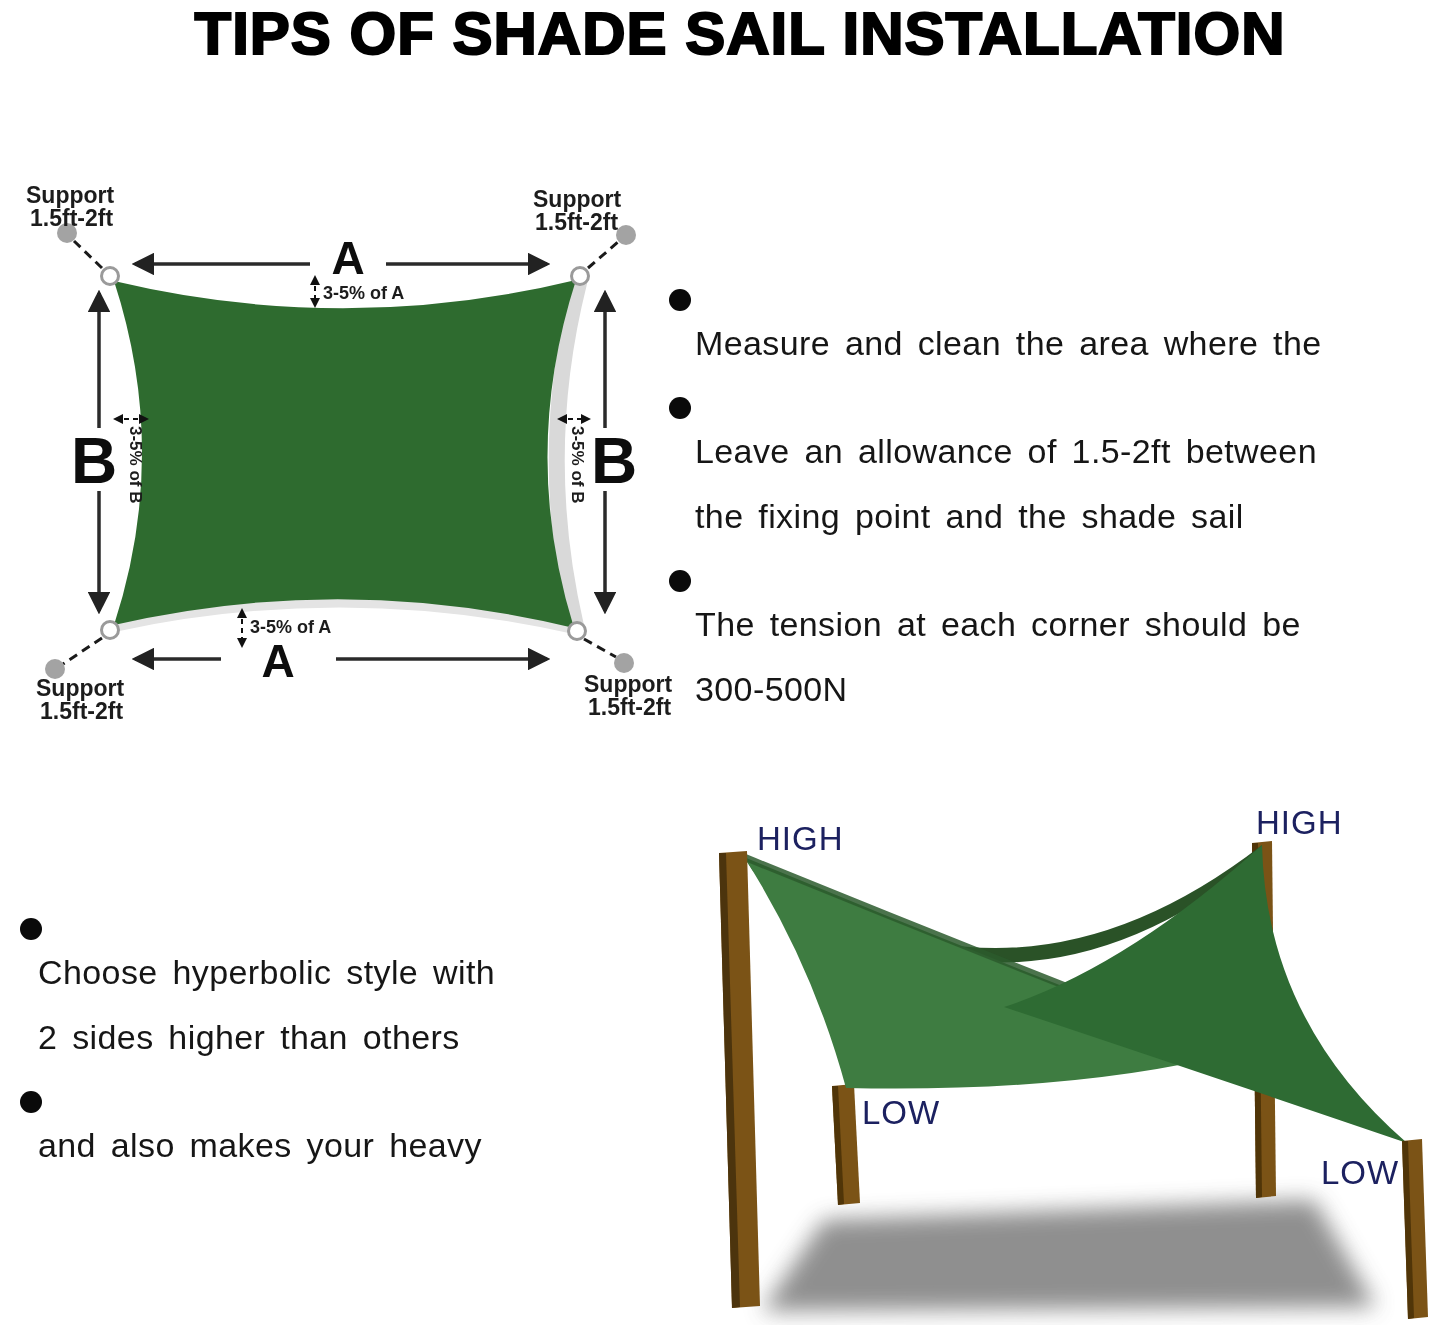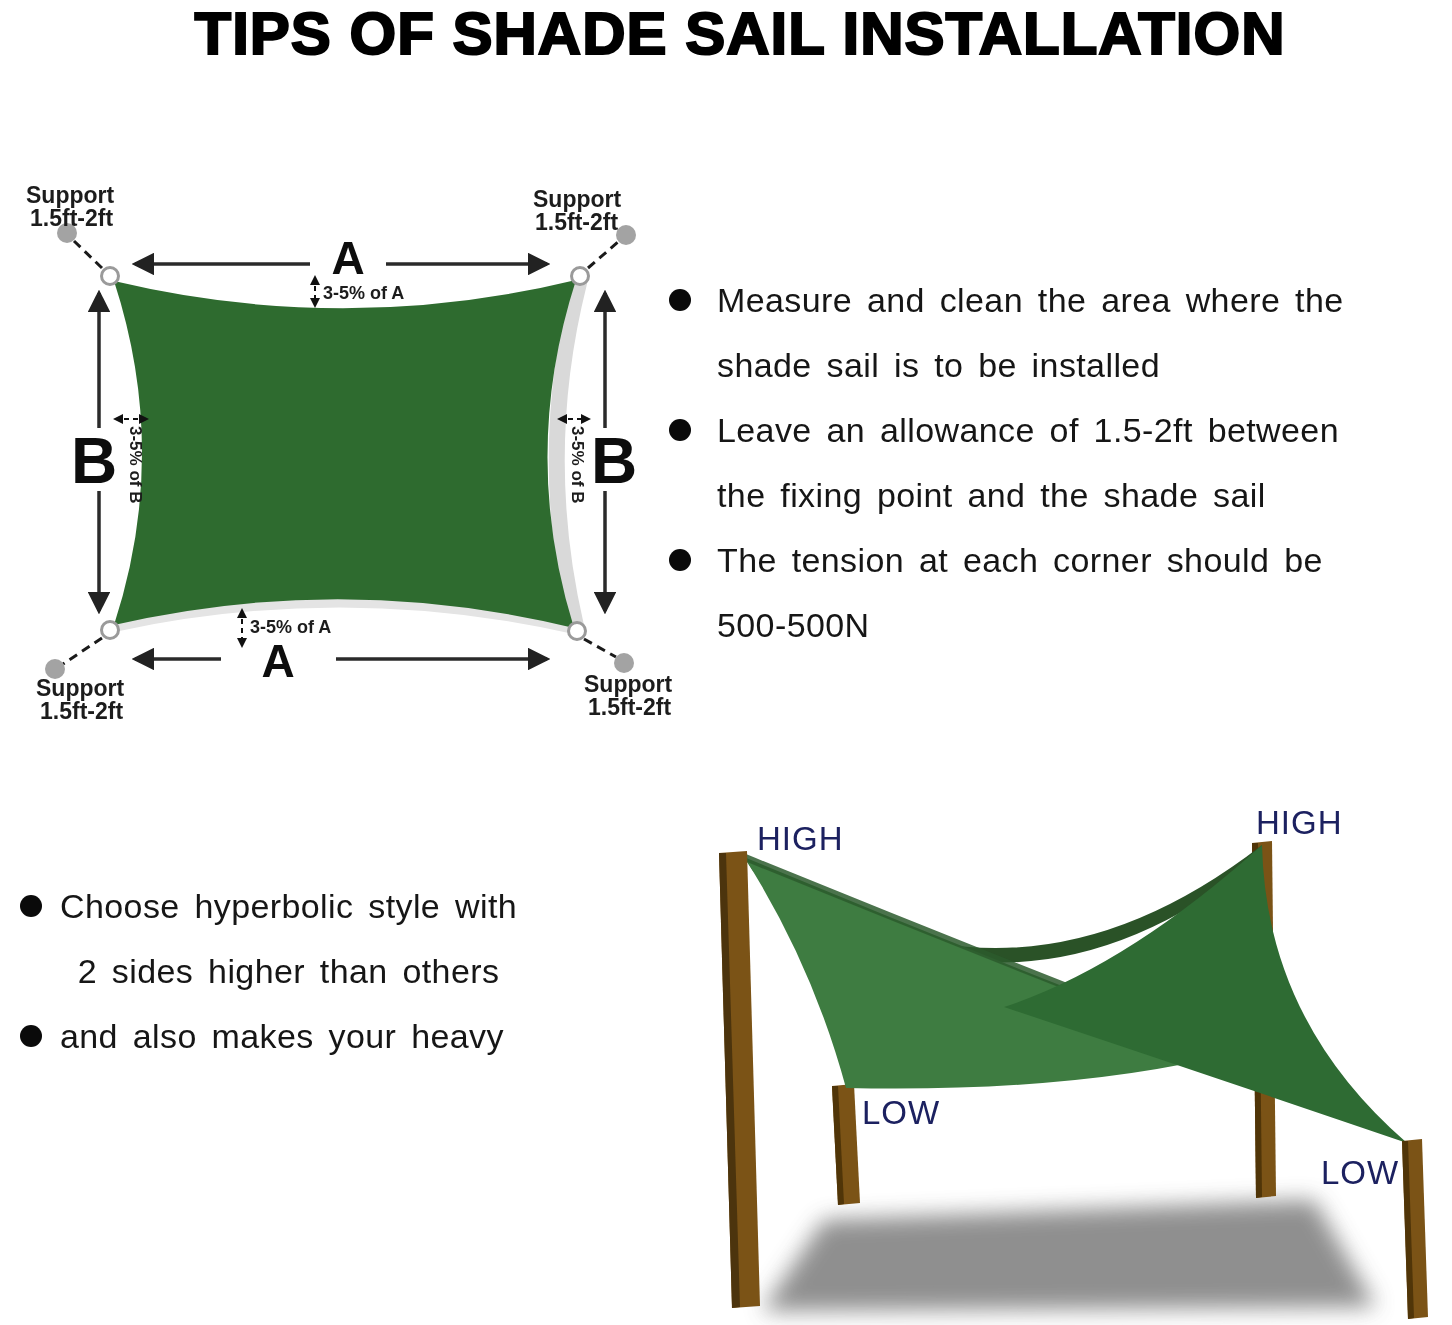--- a/index.html
+++ b/index.html
@@ -9,22 +9,22 @@
   }
   .title{
     position:absolute;top:-2px;left:0;width:100%;text-align:center;
     font-size:60px;font-weight:bold;letter-spacing:1px;line-height:72px;
     -webkit-text-stroke:2.1px #000;white-space:nowrap;color:#000;
   }
   .diagram-svg{position:absolute;left:0;top:160px;width:720px;height:580px;}
   .illus-svg{position:absolute;left:660px;top:795px;width:792px;height:530px;}
   .tips{position:absolute;}
   .tips-right{left:655px;top:268px;}
-  .tips-left{left:6px;top:874px;text-align:center;}
-  .tip{display:flex;align-items:flex-start;}
+  .tips-left{left:6px;top:897px;}
+  .tip{display:flex;align-items:flex-start;flex-direction:column;}
   .tip-dot{width:22px;height:22px;border-radius:50%;background:#0a0a0a;margin-top:21px;flex:none;}
   .tip-lines{margin-left:26px;}
   .tips-left .tip-lines{margin-left:18px;}
   .tip-line{
     font-size:34px;line-height:65px;color:#161616;
     letter-spacing:0.4px;word-spacing:5px;white-space:nowrap;
   }
   svg text{font-family:"Liberation Sans", sans-serif;}
   .support-txt{font-size:23px;font-weight:bold;fill:#1c1c1c;}
   .dim-letter{font-size:46px;font-weight:bold;fill:#0d0d0d;}
@@ -102,35 +102,34 @@
     <text class="dim-letter-b" x="600" y="323" text-anchor="middle">B</text>
     <line x1="545" y1="259" x2="575" y2="259" stroke="#111" stroke-width="2" stroke-dasharray="5 4" marker-start="url(#ahs)" marker-end="url(#ahs)"></line>
     <text class="pct-txt-rot" transform="translate(558,266) rotate(90)">3-5% of B</text>
   </svg>
 
   <div class="tips tips-right">
     <div class="tip">
       <span class="tip-dot"></span>
       <div class="tip-lines">
         <div class="tip-line">Measure and clean the area where the</div>
-        <div class="tip-line">shade sail is to be installed</div>
       </div>
     </div>
     <div class="tip">
       <span class="tip-dot"></span>
       <div class="tip-lines">
         <div class="tip-line">Leave an allowance of 1.5-2ft between</div>
         <div class="tip-line">the fixing point and the shade sail</div>
       </div>
     </div>
     <div class="tip">
       <span class="tip-dot"></span>
       <div class="tip-lines">
         <div class="tip-line">The tension at each corner should be</div>
-        <div class="tip-line">500-500N</div>
+        <div class="tip-line">300-500N</div>
       </div>
     </div>
   </div>
 
   <div class="tips tips-left">
     <div class="tip">
       <span class="tip-dot"></span>
       <div class="tip-lines">
         <div class="tip-line">Choose hyperbolic style with</div>
         <div class="tip-line">2 sides higher than others</div>

